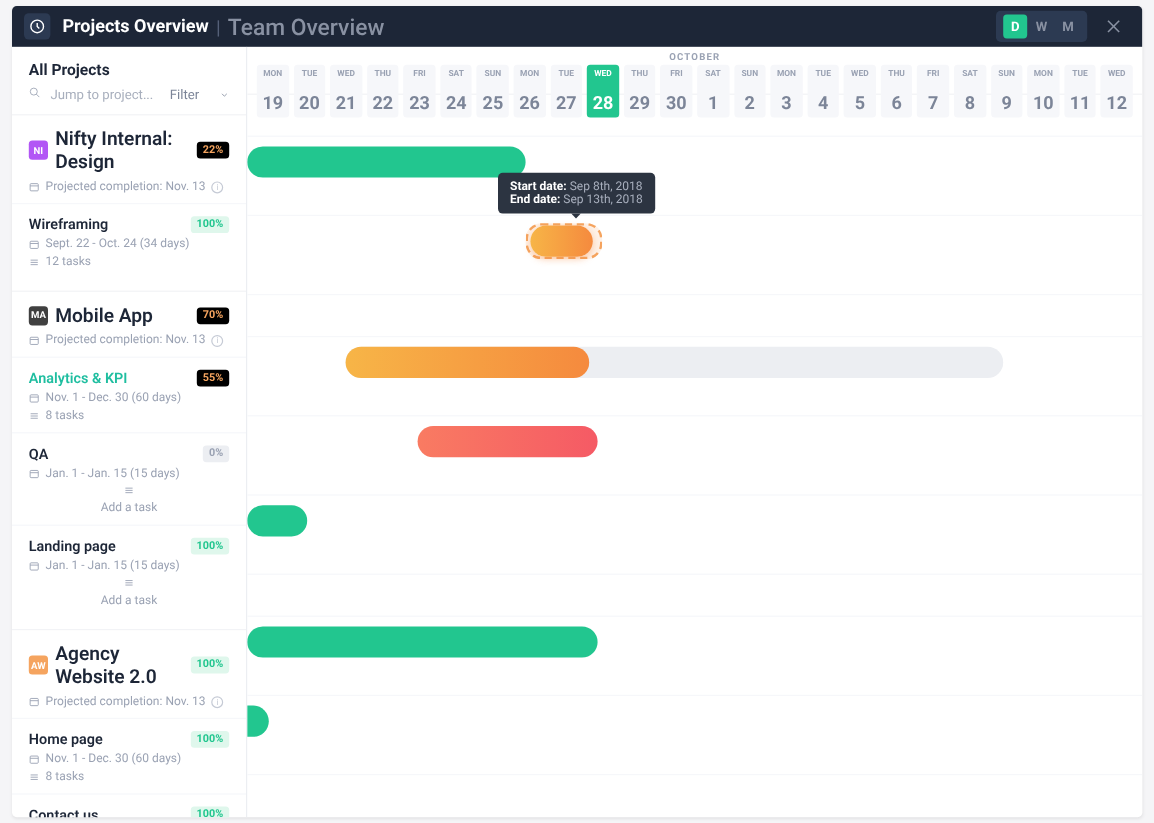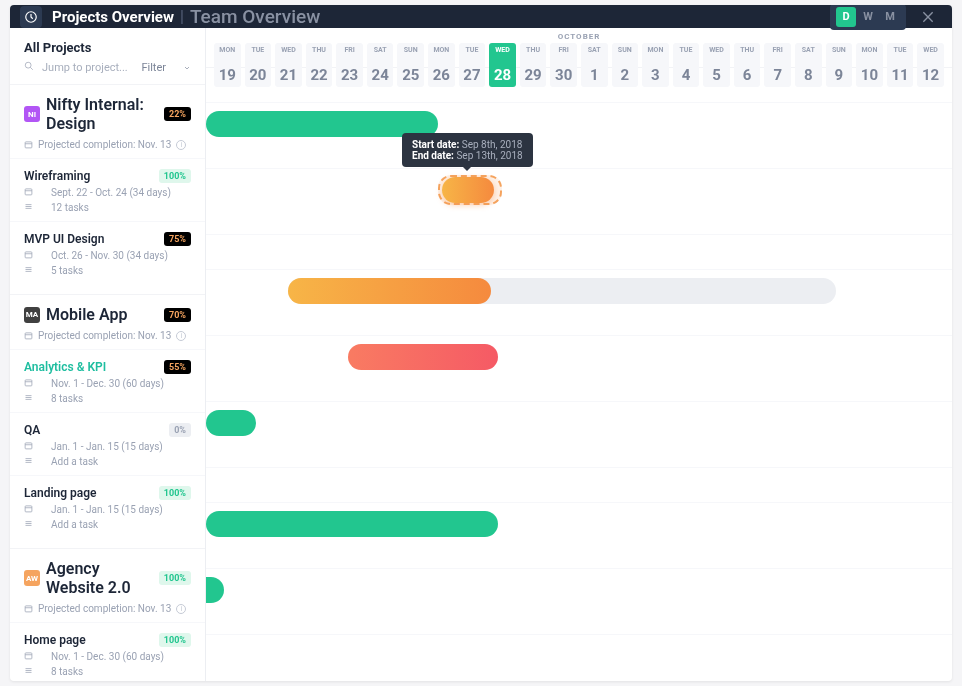--- a/index.html
+++ b/index.html
@@ -17,21 +17,21 @@
   background: #fff;
   border-radius: 4px;
   overflow: hidden;
   box-shadow: 0 1px 3px rgba(0,0,0,0.08);
   display: flex;
   flex-direction: column;
 }
 .header {
   background: #1d2637;
   color: #fff;
-  height: 23px;
+  height: 34px;
   display: flex;
   align-items: center;
   padding: 0 10px;
 }
 .logo-icon {
   width: 22px;
   height: 22px;
   background: #2c3a52;
   border-radius: 4px;
   display: flex;
@@ -79,23 +79,23 @@
 .pct-orange { background: #000000; color: #f5a45f; }
 .pct-grey { background: #eceef2; color: #9aa2b3; }
 .projected { display: flex; align-items: center; gap: 5px; margin-top: 6px; font-size: 10px; color: #9aa2b3; }
 .projected svg { width: 9px; height: 9px; stroke: currentColor; fill: none; stroke-width: 2; flex-shrink: 0; }
 .info-dot { width: 10px; height: 10px; border: 1px solid #c5cad5; border-radius: 50%; display: inline-flex; align-items: center; justify-content: center; font-size: 7px; color: #c5cad5; }
 .task-item { padding: 10px 14px 8px 14px; border-top: 1px solid #f6f7fa; }
 .task-item:first-child { border-top: none; }
 .task-header { display: flex; align-items: center; justify-content: space-between; }
 .task-name { font-size: 12px; font-weight: 600; color: #1d2637; }
 .task-name.teal { color: #1fbea0; }
-.task-meta { font-size: 10px; color: #9aa2b3; margin-top: 4px; display: flex; align-items: flex-start; gap: 18px; }
+.task-meta { font-size: 10px; color: #9aa2b3; margin-top: 4px; display: flex; align-items: center; gap: 5px; }
 .task-meta svg { width: 9px; height: 9px; stroke: currentColor; fill: none; stroke-width: 2; flex-shrink: 0; }
-.add-task { color: #9aa2b3; }
+.add-task { color: #9aa2b3; flex-direction: column; }
 .timeline {
   flex: 1;
   overflow: hidden;
   position: relative;
 }
 .timeline-header { height: 40px; display: flex; flex-direction: column; border-bottom: 1px solid #f2f3f6; }
 .month-label { text-align: center; font-size: 8px; letter-spacing: 1px; color: #9aa2b3; font-weight: 700; padding-top: 4px; }
 .days-row { display: flex; padding: 0 8px; gap: 4px; margin-top: 2px; }
 .day-cell { flex: 1; min-width: 25px; text-align: center; background: #f6f7fa; border-radius: 3px; padding: 3px 0; }
 .day-cell .dow { font-size: 7px; font-weight: 700; color: #9aa2b3; }
@@ -216,42 +216,20 @@
       <div class="task-meta">
               <svg viewBox="0 0 24 24">
                 <line x1="4" y1="7" x2="20" y2="7"></line>
                 <line x1="4" y1="12" x2="20" y2="12"></line>
                 <line x1="4" y1="17" x2="20" y2="17"></line>
               </svg>
               <span>12 tasks</span>
             </div>
 
     </div>
-          <div class="task-item">
-      <div class="task-header">
-        <div class="task-name">MVP UI Design</div>
-        <div class="pct-badge pct-orange">75%</div>
-      </div>
-      <div class="task-meta">
-              <svg viewBox="0 0 24 24">
-                <rect x="3" y="5" width="18" height="16" rx="2"></rect>
-                <line x1="3" y1="10" x2="21" y2="10"></line>
-              </svg>
-              <span>Oct. 26 - Nov. 30 (34 days)</span>
-            </div>
-      <div class="task-meta">
-              <svg viewBox="0 0 24 24">
-                <line x1="4" y1="7" x2="20" y2="7"></line>
-                <line x1="4" y1="12" x2="20" y2="12"></line>
-                <line x1="4" y1="17" x2="20" y2="17"></line>
-              </svg>
-              <span>5 tasks</span>
-            </div>
-
-    </div>
           <div class="project-group">
     <div class="group-header">
       <div class="group-badge" style="background:#404040">MA</div>
       <div class="group-name">Mobile App</div>
       <div class="pct-badge pct-orange">70%</div>
     </div>
     <div class="projected">
               <svg viewBox="0 0 24 24">
                 <rect x="3" y="5" width="18" height="16" rx="2"></rect>
                 <line x1="3" y1="10" x2="21" y2="10"></line>
@@ -476,21 +454,21 @@
           </div>
       </div>
       <div class="rows">
         <div class="gantt-row group"></div>
         <div class="gantt-row">
           <div class="bar teal" style="left:0px; width:232px;"></div>
         </div>
         <div class="gantt-row">
           <div class="bar orange-dashed" style="left:232px; width:64px;"></div>
           <div class="bar orange" style="left:236px; width:52px;"></div>
-          <div class="tooltip" style="left:196px; top:-36px;">
+          <div class="tooltip" style="left:209px; top:-36px;">
             <div><b>Start date:</b> <span>Sep 8th, 2018</span></div>
             <div><b>End date:</b> <span>Sep 13th, 2018</span></div>
           </div>
         </div>
         <div class="gantt-row group"></div>
         <div class="gantt-row">
           <div class="bar grey-bg" style="left:82px; width:548px;"></div>
           <div class="bar orange-long" style="left:82px; width:203px;"></div>
         </div>
         <div class="gantt-row">

